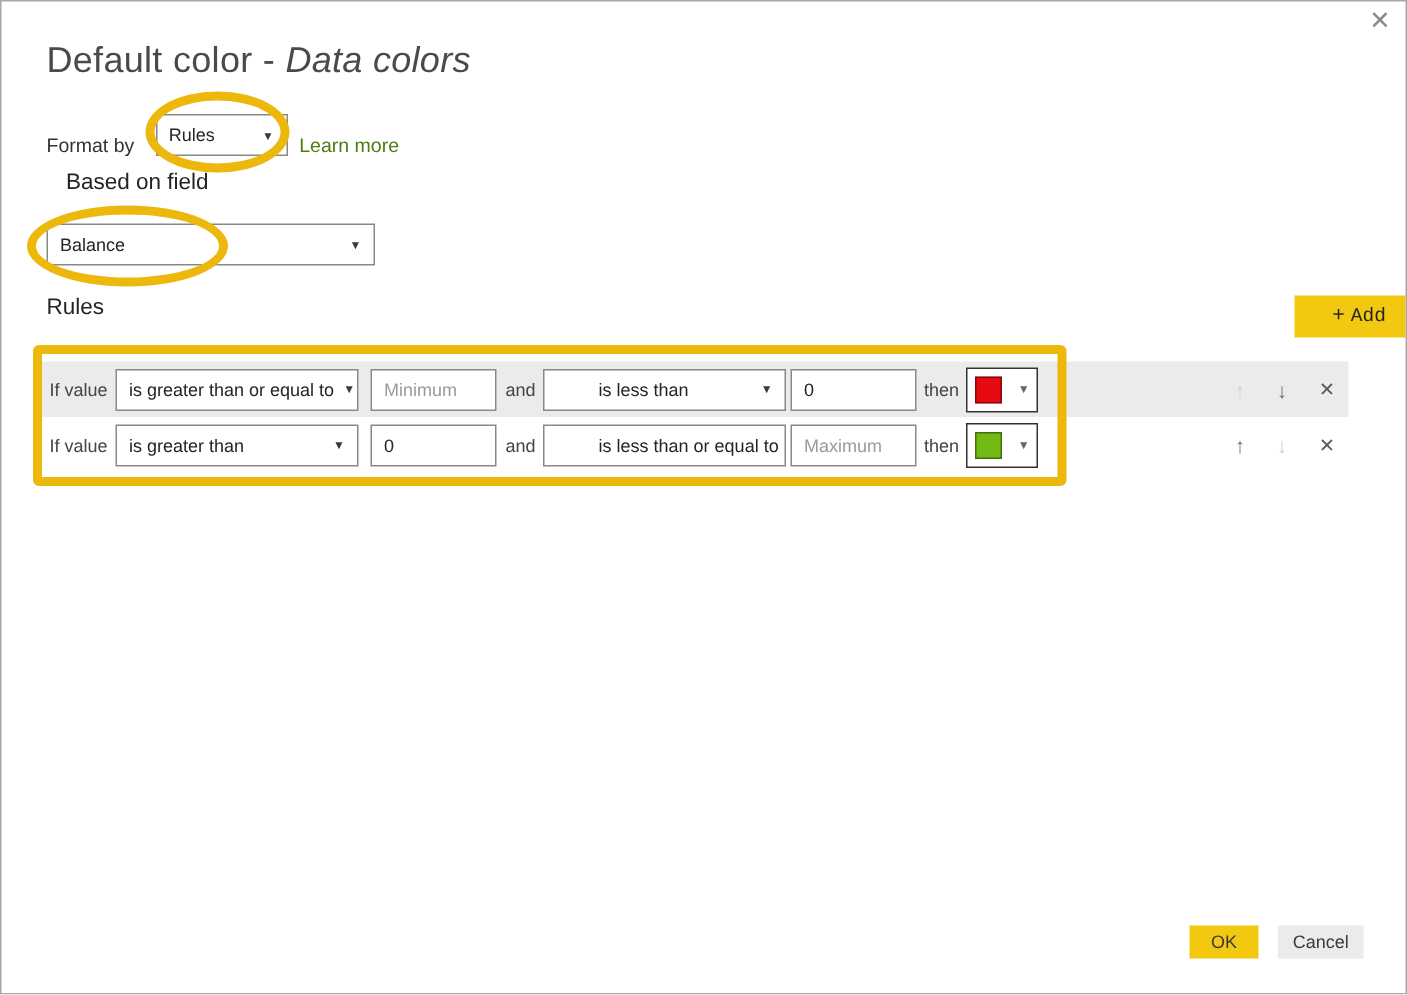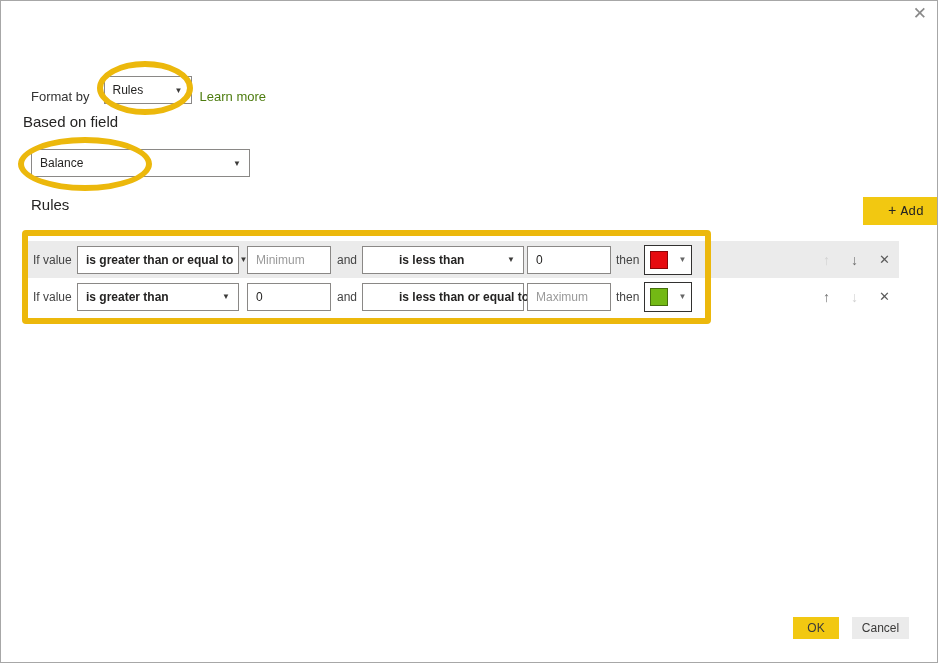--- a/index.html
+++ b/index.html
@@ -16,33 +16,33 @@
   .format-row .small-lbl{margin-right:14px;}
   .dd{
     display:flex;align-items:center;justify-content:space-between;gap:6px;
     height:28px;box-sizing:border-box;border:1px solid #8a8886;background:#fff;
     padding:0 8px;font-size:12px;color:#252423;cursor:pointer;white-space:nowrap;
   }
   .dd .caret{font-size:8px;color:#3b3a39;flex:0 0 auto;}
   .format-dd{width:88px;}
   .learn-more{margin-left:8px;font-size:13px;color:#4d7c0f;text-decoration:none;cursor:pointer;}
   .section-label{font-size:15px;color:#252423;}
-  .based-label{position:absolute;left:22px;top:112px;}
+  .based-label{position:absolute;left:43px;top:112px;}
   .field-dd{position:absolute;left:30px;top:148px;width:219px;}
   .rules-label{position:absolute;left:30px;top:195px;}
   .add-btn{
     position:absolute;left:826px;top:196px;width:86px;height:28px;border:none;
     background:#f2c811;color:#252423;font-size:13px;font-family:Liberation Mono, monospace;cursor:pointer;margin-left:36px;
   }
   .add-btn .plus{margin-right:4px;font-size:14px;}
   .rules-list{position:absolute;left:27px;top:240px;width:871px;}
   .rule-row{display:flex;align-items:center;height:37px;box-sizing:border-box;padding-left:5px;font-size:12px;color:#444;}
   .rule-row.alt{background:#ebebeb;}
   .if-label{width:44px;flex:0 0 auto;}
-  .cond-dd{width:162px;flex:0 0 auto;margin-right:8px;font-weight:bold;}
+  .cond-dd{width:162px;flex:0 0 auto;margin-right:8px;}
   .val-input{
     width:84px;height:28px;box-sizing:border-box;border:1px solid #8a8886;background:#fff;
     padding:0 8px;font-size:12px;color:#252423;font-family:inherit;margin-right:6px;flex:0 0 auto;
   }
   .val-input::placeholder{color:#9a9a9a;}
   .and-label{margin-right:5px;flex:0 0 auto;}
   .cond-dd2{margin-right:3px;padding-left:36px;}
   .val-input2{margin-right:5px;}
   .then-label{margin-right:5px;flex:0 0 auto;}
   .color-picker{
@@ -68,20 +68,21 @@
   .ann-ellipse-rules{left:96px;top:60px;width:96px;height:54px;border-radius:50%;}
   .ann-ellipse-balance{left:17px;top:136px;width:134px;height:54px;border-radius:50%;}
 </style>
 </head>
 <body>
 
 <div class="dialog">
 
   <span class="close-x">✕</span>
 
+  <h1 class="title"><span>Default color - </span><em>Data colors</em></h1>
 
   <div class="format-row">
     <span class="small-lbl">Format by</span>
     <div class="dd format-dd">
       <span>Rules</span>
       <span class="caret">▼</span>
     </div>
     <a class="learn-more">Learn more</a>
   </div>
 

